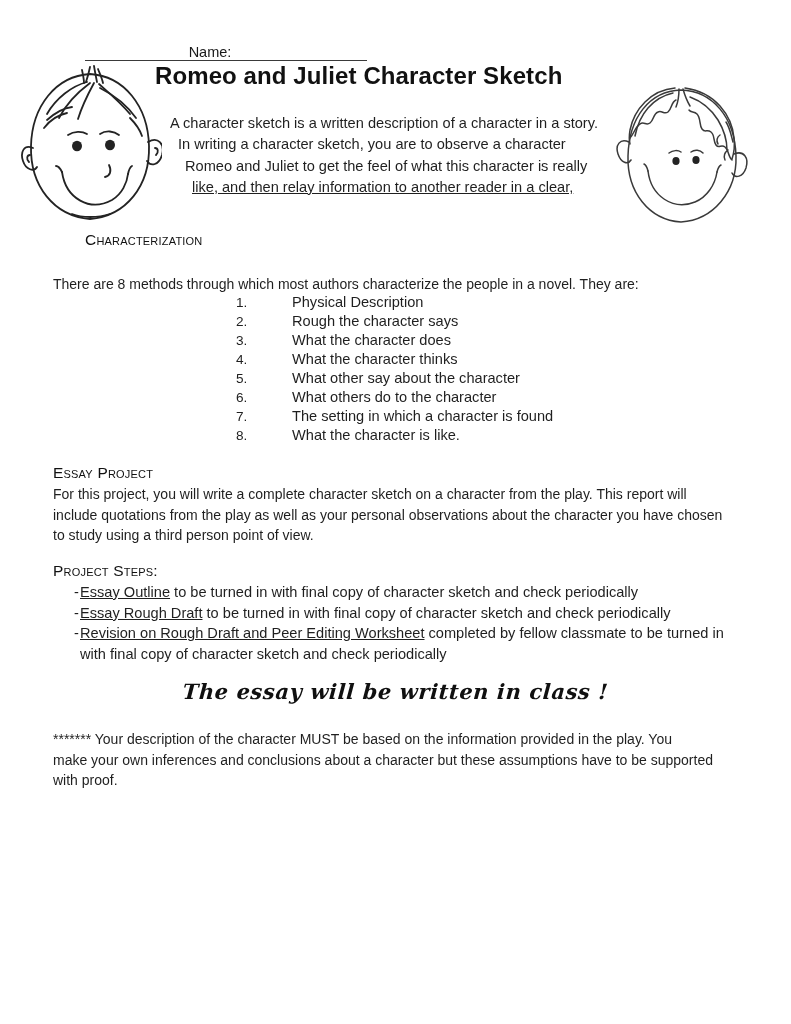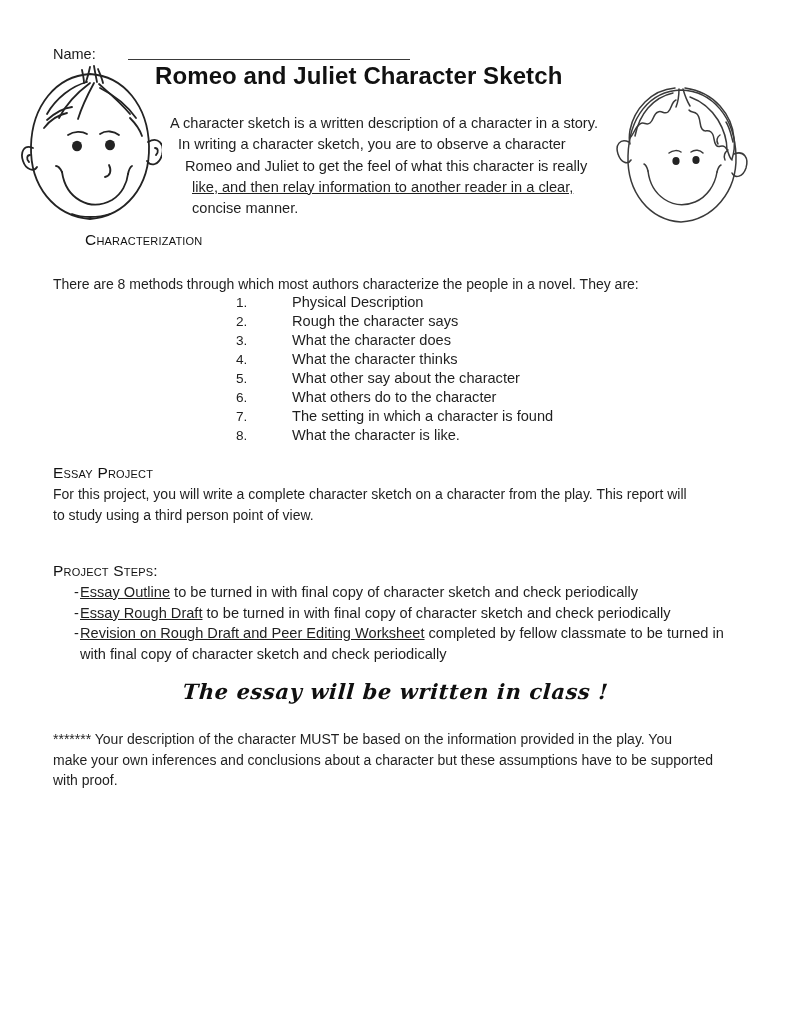--- a/index.html
+++ b/index.html
@@ -20,22 +20,23 @@
     overflow: hidden;
     margin: 0 auto;
   }
 
   
   .name-row {
     position: absolute;
     left: 53px;
     top: 44px;
     display: flex;
-    align-items: flex-end;
+    align-items: center;
     height: 18px;
+    flex-direction: column;
   }
   .name-label {
     font-size: 14.5px;
     line-height: 16px;
     color: #1a1a1a;
     white-space: nowrap;
   }
   .name-rule {
     width: 282px;
     height: 0;
@@ -287,21 +288,20 @@
     <span class="name-rule"></span>
   </div>
 
   <div class="doc-title">Romeo and Juliet Character Sketch</div>
 
   <div class="intro">
     <span class="ln">A character sketch is a written description of a character in a story.</span>
     <span class="ln">In writing a character sketch, you are to observe a character</span>
     <span class="ln">Romeo and Juliet to get the feel of what this character is really</span>
     <span class="ln">like, and then relay information to another reader in a clear,</span>
-    <span class="ln">concise manner.</span>
   </div>
 
   <div class="sc-head head-characterization">Characterization</div>
 
   <div class="body-line methods-intro">There are 8 methods through which most authors characterize the people in a novel.  They are:</div>
 
   <div class="num-list">
     <div class="num-item">
       <span class="num">1.</span>
       <span class="lbl">Physical Description</span>
@@ -333,20 +333,21 @@
     <div class="num-item">
       <span class="num">8.</span>
       <span class="lbl">What the character is like.</span>
     </div>
   </div>
 
   <div class="sc-head head-essay-project">Essay Project</div>
 
   <div class="essay-para body-line">
     <span class="ln">For this project, you will write a complete character sketch on a character from the play.  This report will</span>
+    <span class="ln">include quotations from the play as well as your personal observations about the character you have chosen</span>
     <span class="ln">to study using a third person point of view.</span>
   </div>
 
   <div class="sc-head head-project-steps">Project Steps:</div>
 
   <div class="steps">
     <div class="step">
       <span class="dash">-</span>
       <span class="txt"><u>Essay Outline</u><span> to be turned in with final copy of character sketch and check periodically</span></span>
     </div>

